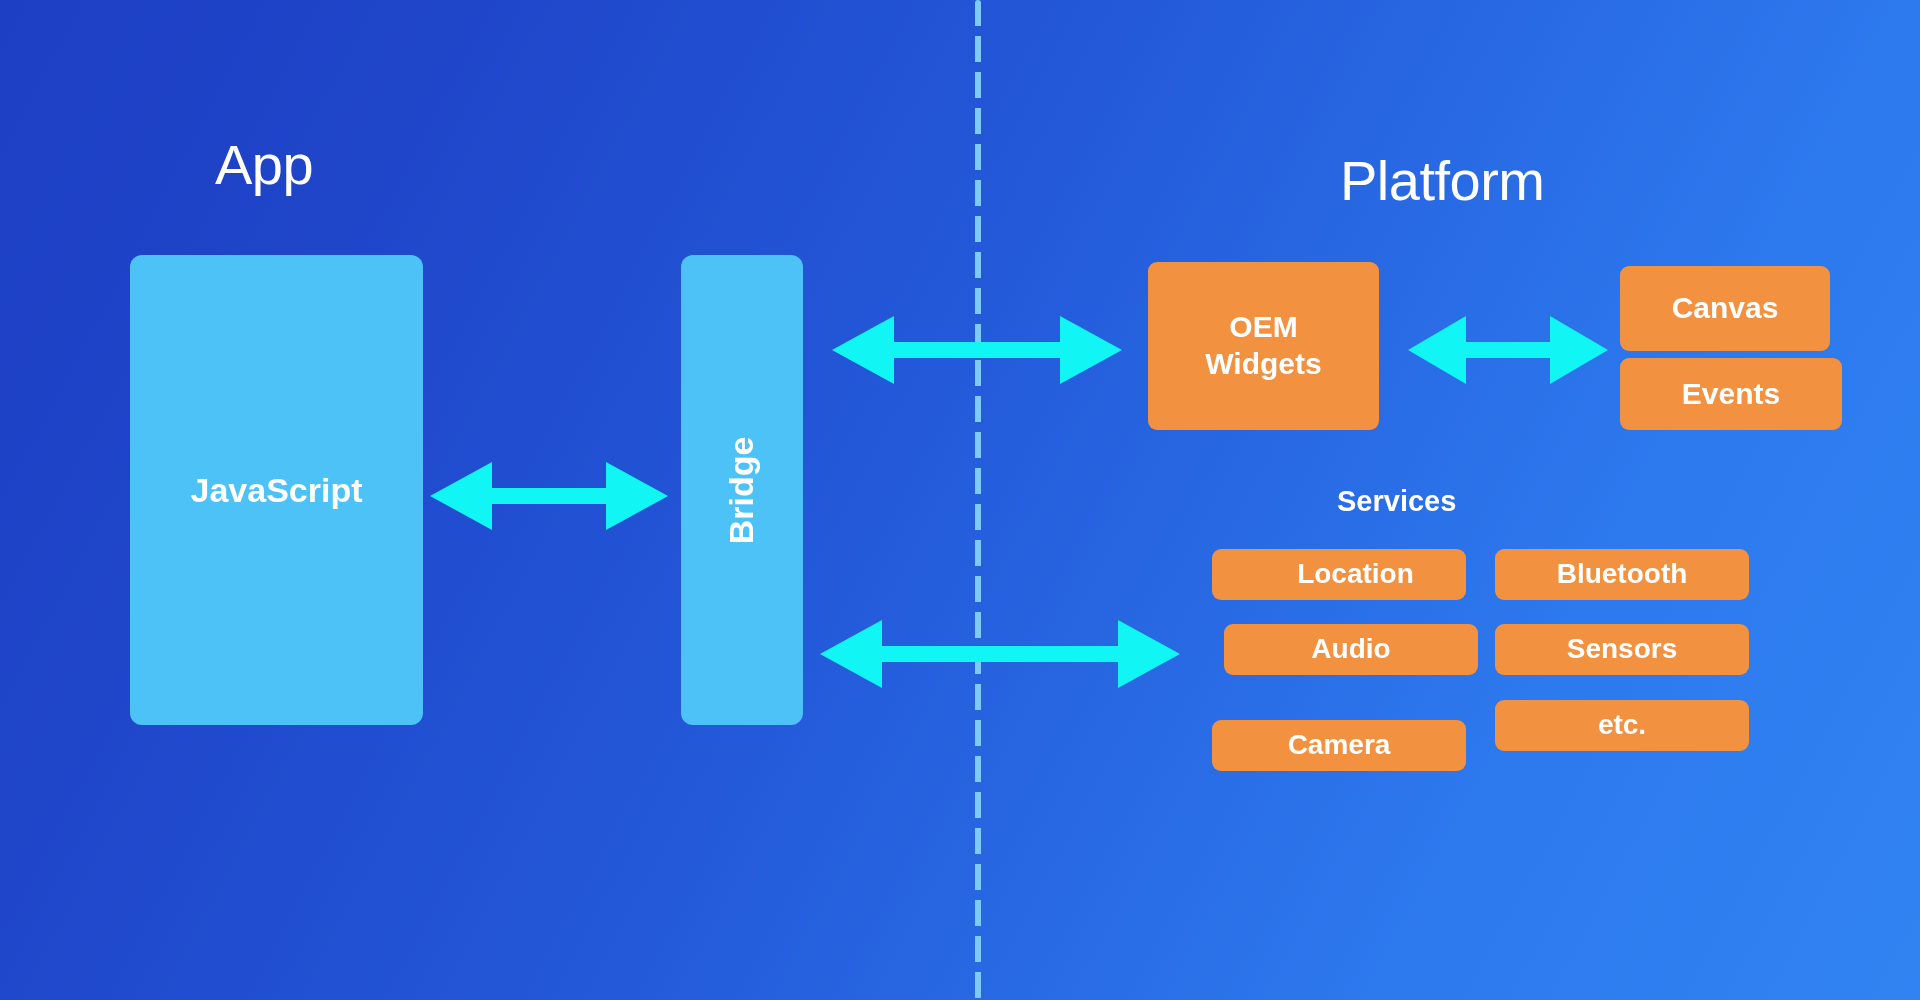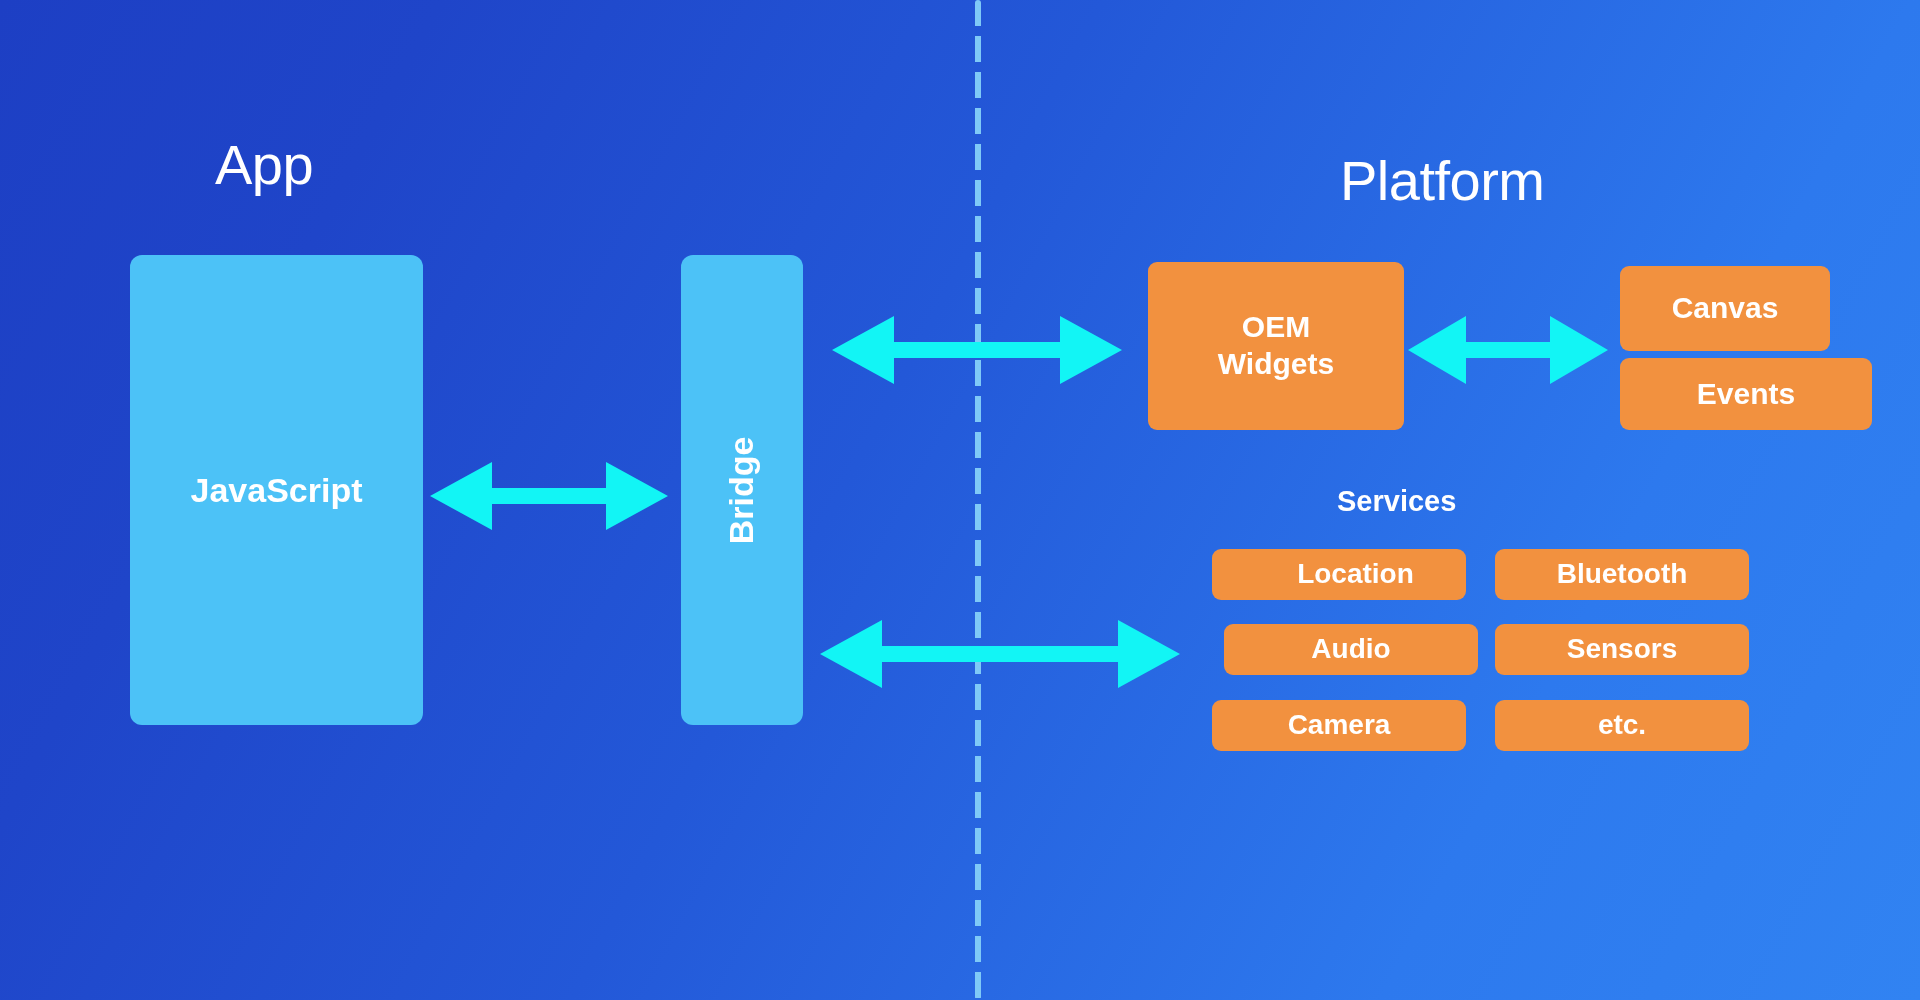--- a/index.html
+++ b/index.html
@@ -69,39 +69,39 @@
     background: #f2913f;
     border-radius: 9px;
     display: flex;
     align-items: center;
     justify-content: center;
     text-align: center;
     color: #ffffff;
     font-weight: bold;
     line-height: 1.22;
   }
-  #oem-box    { left:1148px; top:262px; width:256px; height:168px; font-size:30px; }
+  #oem-box    { left:1148px; top:262px; width:231px; height:168px; font-size:30px; }
   #canvas-box { left:1620px; top:266px; width:210px; height:85px;  font-size:30px; }
-  #events-box { left:1620px; top:358px; width:252px; height:72px;  font-size:30px; }
+  #events-box { left:1620px; top:358px; width:222px; height:72px;  font-size:30px; }
 
   #services-title {
     position: absolute;
     left: 1337px; top: 485px;
     color: #ffffff;
     font-weight: bold;
     font-size: 29px;
     white-space: nowrap;
   }
 
   .service-box { width:254px; height:51px; font-size:28px; }
   #svc-location  { left:1212px; top:549px;padding-left:33px; }
   #svc-bluetooth { left:1495px; top:549px; }
   #svc-audio     { left:1212px; top:624px;margin-left:12px; }
   #svc-sensors   { left:1495px; top:624px; }
-  #svc-camera    { left:1212px; top:700px; }
+  #svc-camera    { left:1212px; top:720px; }
   #svc-etc       { left:1495px; top:700px; }
 
   
   .arrow { position: absolute; }
   .arrow svg { display: block; }
 
   #arrow-js-bridge   { left:430px;  top:458px; }
   #arrow-bridge-oem  { left:832px;  top:312px; }
   #arrow-bridge-svc  { left:820px;  top:616px; }
   #arrow-oem-canvas  { left:1408px; top:312px; }

